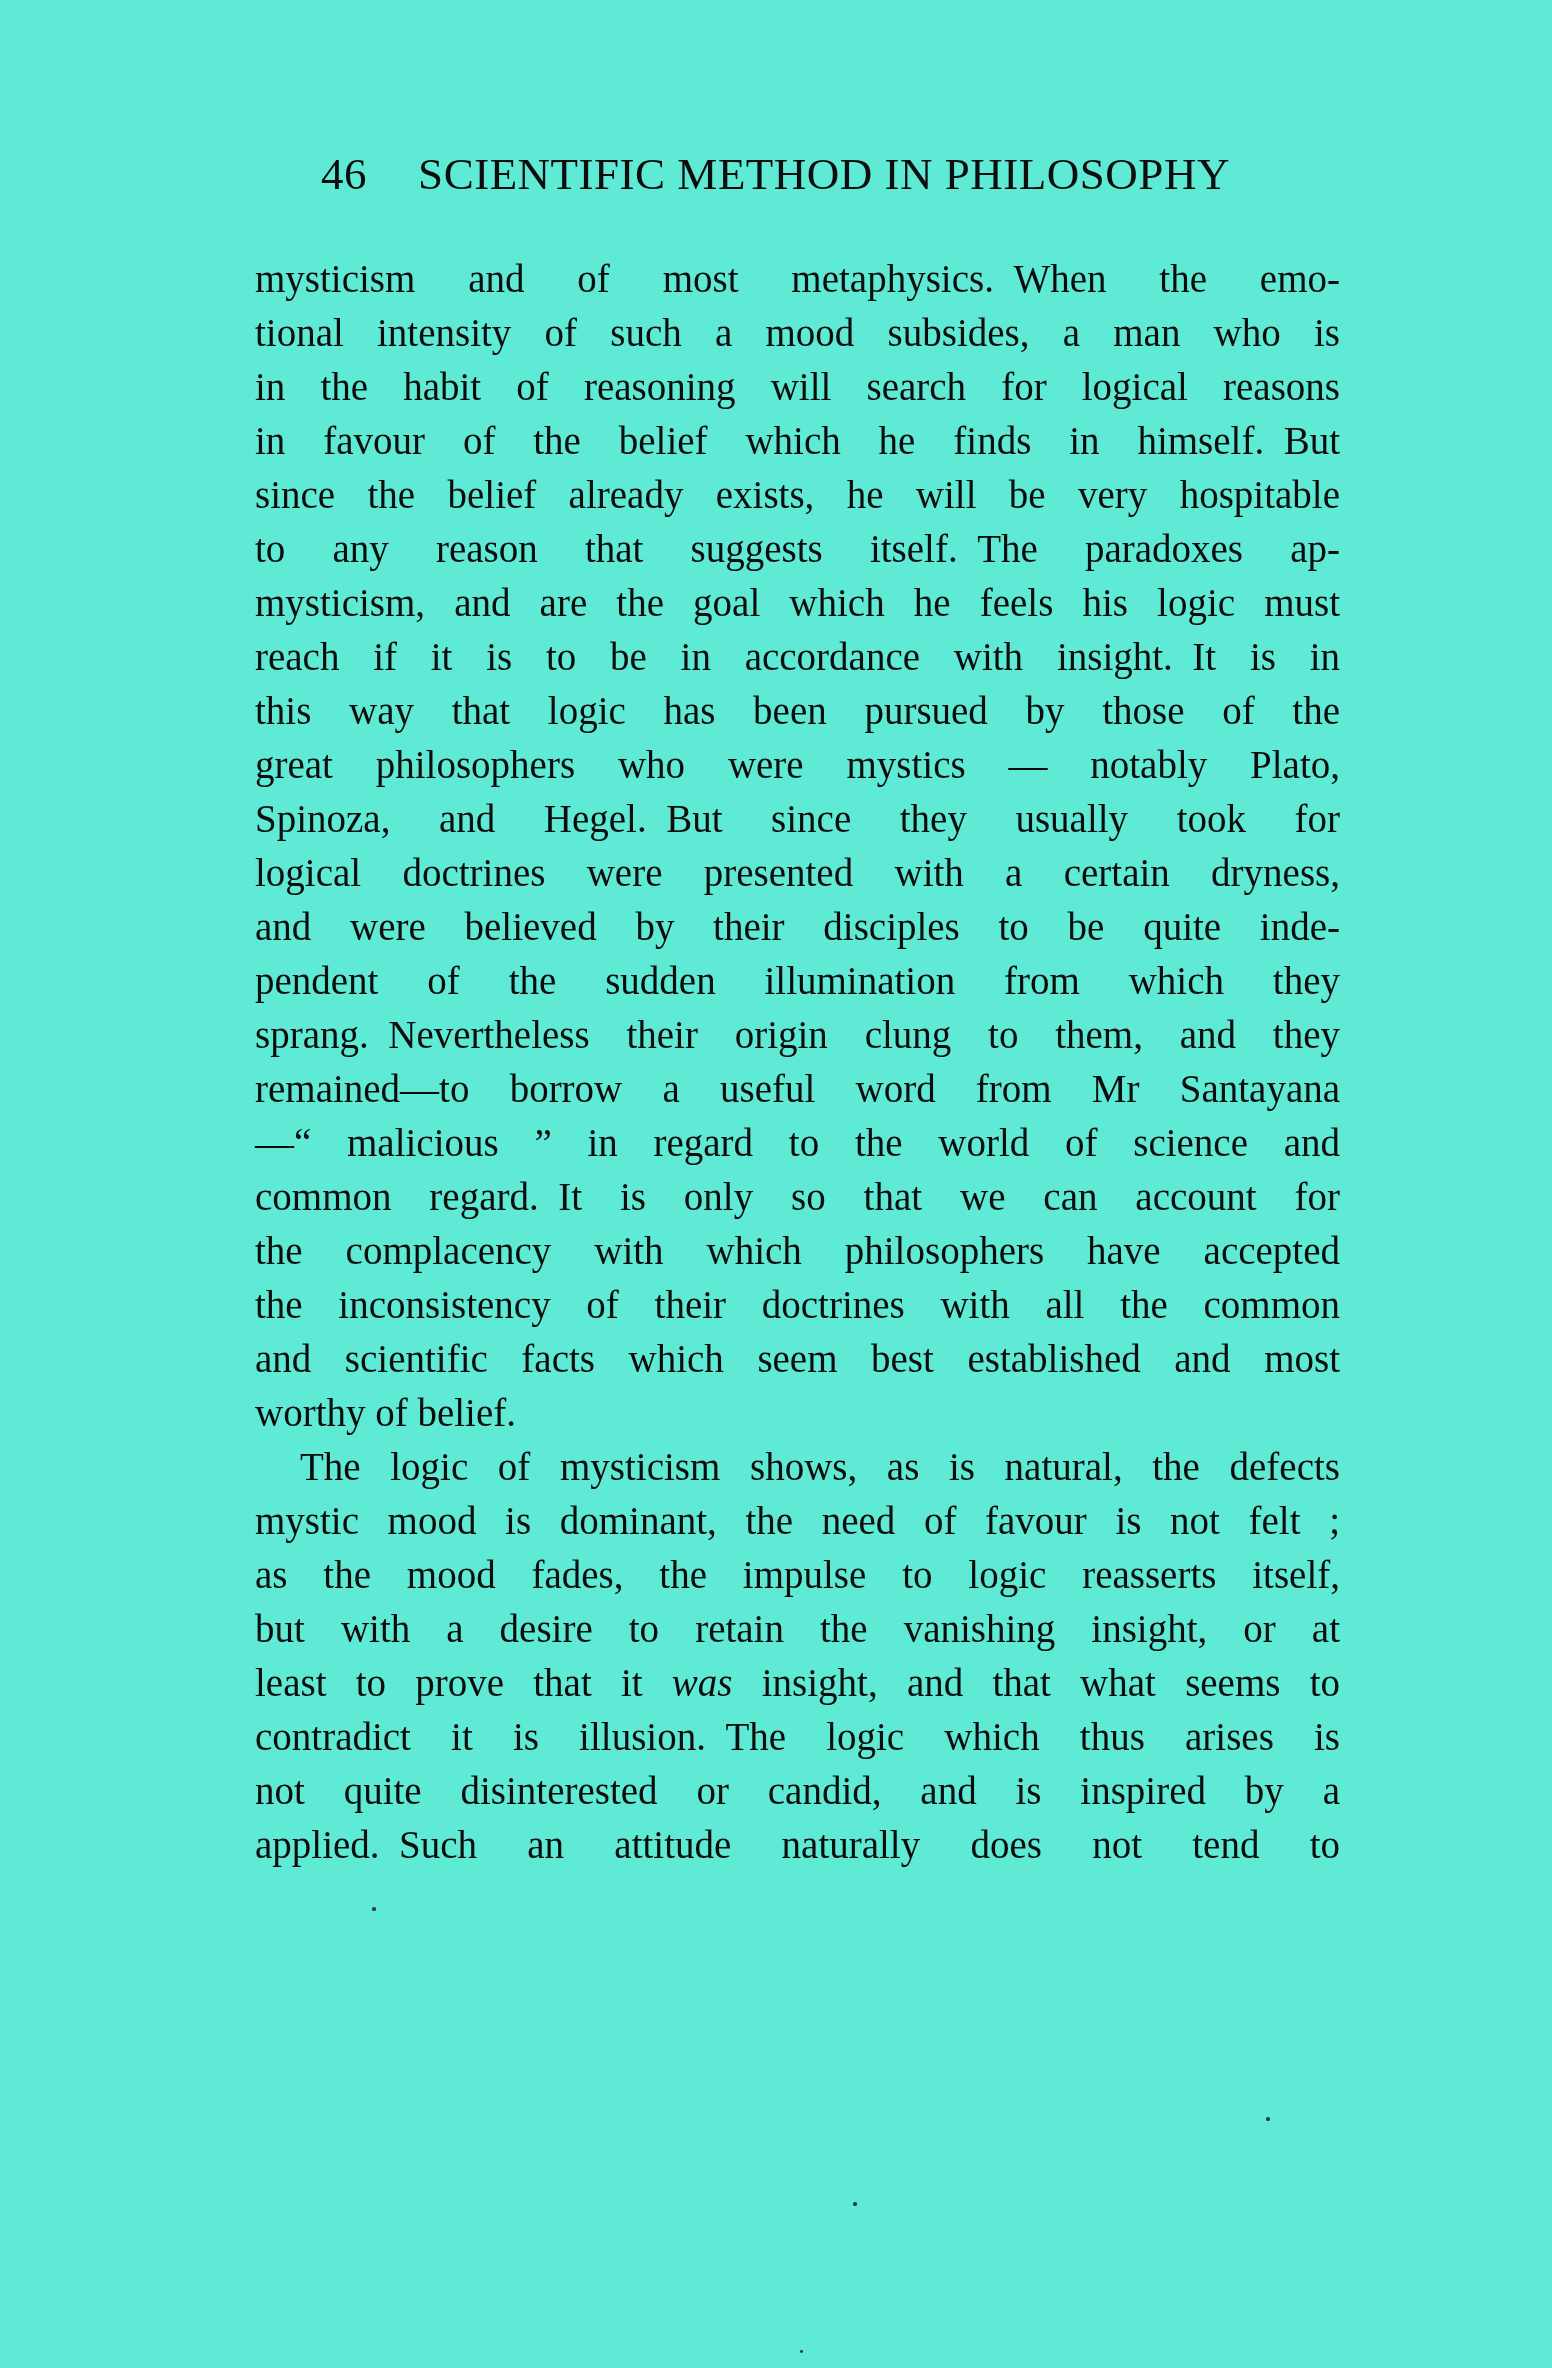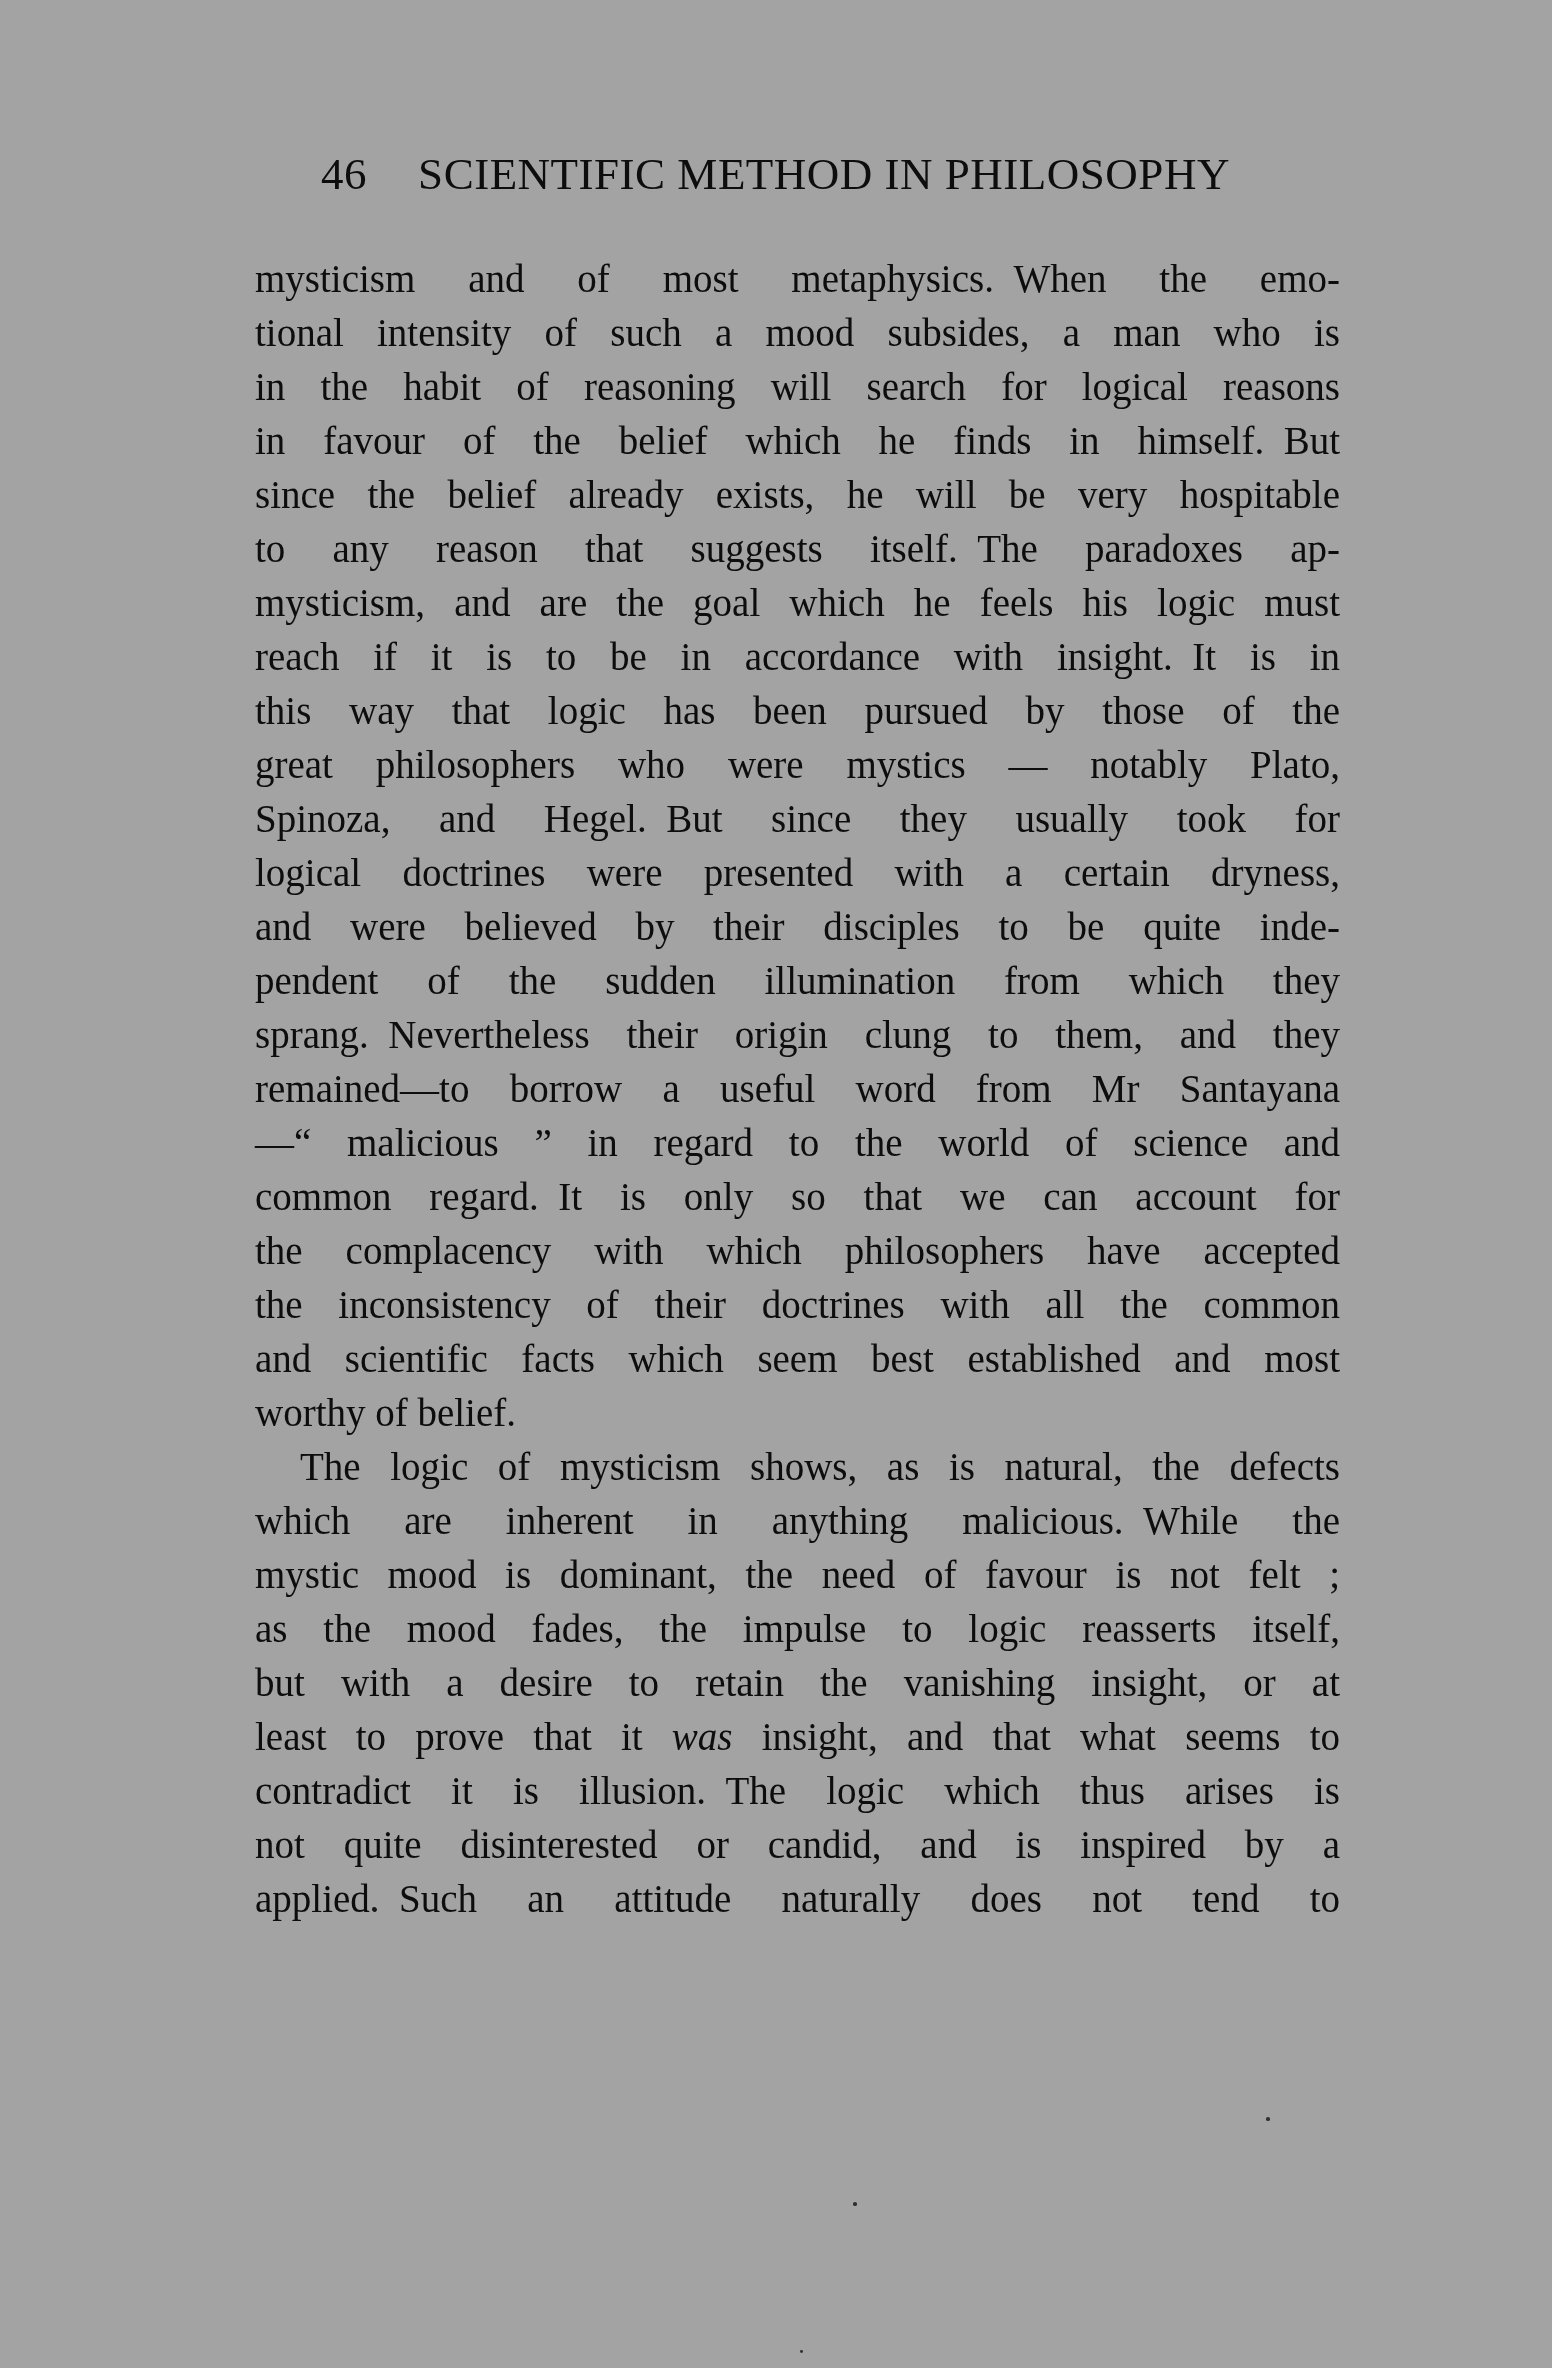--- a/index.html
+++ b/index.html
@@ -4,21 +4,21 @@
 <style>
   html, body {
     margin: 0;
     padding: 0;
     background: #ffffff;
   }
   .page {
     position: relative;
     width: 1552px;
     height: 2369px;
-    background: #a3a3a3;
+    background: #5eead4;
     overflow: hidden;
     font-family: "Liberation Serif", "DejaVu Serif", serif;
     color: #0d0d0d;
   }
   .running-header {
     position: absolute;
     top: 150px;
     left: 233px;
     width: 1085px;
     display: flex;
@@ -87,21 +87,20 @@
       <div class="line">pendent of the sudden illumination from which they</div>
       <div class="line">sprang. Nevertheless their origin clung to them, and they</div>
       <div class="line">remained—to borrow a useful word from Mr Santayana</div>
       <div class="line">—“ malicious ” in regard to the world of science and</div>
       <div class="line">common regard. It is only so that we can account for</div>
       <div class="line">the complacency with which philosophers have accepted</div>
       <div class="line">the inconsistency of their doctrines with all the common</div>
       <div class="line">and scientific facts which seem best established and most</div>
       <div class="line endline">worthy of belief.</div>
       <div class="line indent">The logic of mysticism shows, as is natural, the defects</div>
-      <div class="line">which are inherent in anything malicious. While the</div>
       <div class="line">mystic mood is dominant, the need of favour is not felt ;</div>
       <div class="line">as the mood fades, the impulse to logic reasserts itself,</div>
       <div class="line">but with a desire to retain the vanishing insight, or at</div>
       <div class="line">least to prove that it <i>was</i> insight, and that what seems to</div>
       <div class="line">contradict it is illusion. The logic which thus arises is</div>
       <div class="line">not quite disinterested or candid, and is inspired by a</div>
       <div class="line">applied. Such an attitude naturally does not tend to</div>
     </main>
 
   <div class="speck" style="left:372px; top:1907px; width:3.7px; height:3.7px;"></div>

